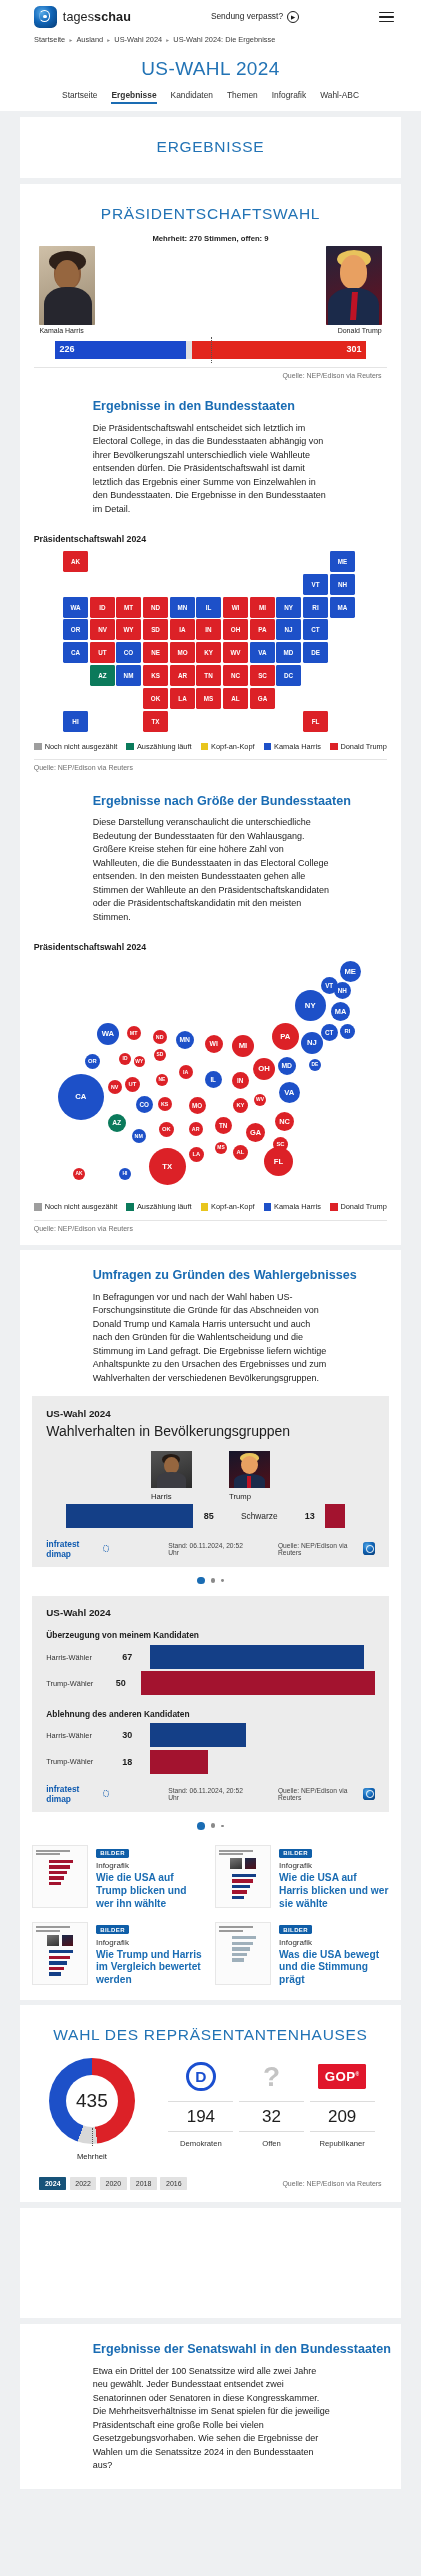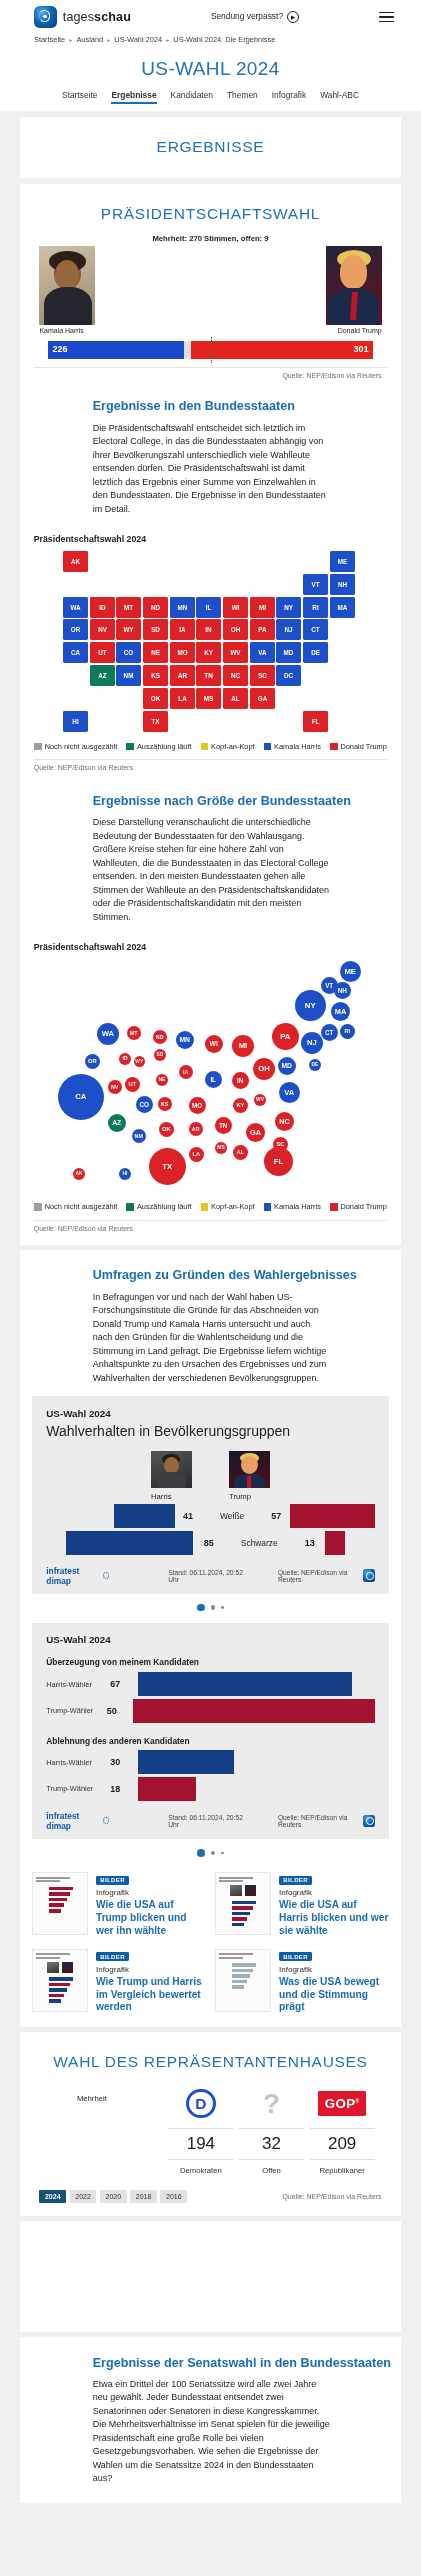--- a/index.html
+++ b/index.html
@@ -44,21 +44,21 @@
 
   
   .cand-row { display:flex; justify-content:space-between; margin:2.8px 19.7px 0; }
   .cand { width:56px; }
   .portrait { width:56px; height:79px; position:relative; overflow:hidden; border-radius:0.7px; }
   .portrait .head { position:absolute; border-radius:50% 50% 45% 45%; }
   .portrait .torso { position:absolute; border-radius:45% 45% 0 0; }
   .cand-name { font-size:7px; color:#1d1d1d; margin-top:2.8px; }
   .cand.right .cand-name { text-align:right; }
   .majority-note { text-align:center; font-size:7.7px; font-weight:600; margin-top:1.4px; }
-  .ev-bar { display:flex; height:17.6px; margin:7px 28px 0; position:relative; }
+  .ev-bar { display:flex; height:17.6px; margin:7px 35px 0; position:relative; }
   .ev-bar .seg { height:100%; }
   .ev-num { position:absolute; top:0; height:17.6px; line-height:17.6px; color:#fff; font-size:9px; font-weight:700; }
   .ev-num.l { left:4.9px; } .ev-num.r { right:4.9px; }
   .ev-marker { position:absolute; top:-4.2px; height:26px; border-left:1.4px dotted #555; }
 
   
   .tile-map { position:relative; height:181px; width:295px; margin:7px auto 0; }
   .tile { position:absolute; width:25px; height:21px; color:#fff; font-size:6.3px; font-weight:700;
           display:flex; align-items:center; justify-content:center; border-radius:1.4px; cursor:pointer; }
   .legend { display:flex; justify-content:center; gap:9px; margin-top:9.8px; font-size:7.4px; flex-wrap:wrap; }
@@ -94,21 +94,21 @@
   .ts-mini:after { content:""; position:absolute; left:2.8px; top:2.8px; width:5.6px; height:5.6px; border:1.1px solid #fff; border-radius:50%; }
   .dots { display:flex; justify-content:center; align-items:center; gap:5.6px; margin:9.8px 0 1.4px; }
   .dots i { border-radius:50%; background:#8a8a8a; display:block; cursor:pointer; }
   .dots i.d1 { width:7.7px; height:7.7px; background:#1a6cb3; }
   .dots i.d2 { width:4.9px; height:4.9px; }
   .dots i.d3 { width:2.8px; height:2.8px; }
 
   
   .grp-label { font-size:8.4px; font-weight:600; margin:12.6px 0 4.2px; }
   .grp-row { display:flex; align-items:center; height:25px; margin-bottom:1.4px; }
-  .grp-row .lab { width:64px; font-size:7.4px; color:#333; }
+  .grp-row .lab { width:76px; font-size:7.4px; color:#333; }
   .grp-row .num { width:28px; font-size:9px; font-weight:700; }
 
   
   .teaser-grid { display:grid; grid-template-columns:1fr 1fr; gap:11.2px 9.8px; margin:15.5px 12.6px 0; }
   .teaser { display:flex; gap:7.7px; cursor:pointer; }
   .thumb { width:56px; height:63px; background:#fbfbfb; border:0.7px solid #e7e7e7; flex:0 0 auto; padding:3.5px 2.8px; }
   .thumb .tl { height:2.1px; background:#9a9a9a; margin-bottom:1.4px; width:70%; }
   .thumb .bars { margin-top:4.2px; }
   .thumb .bars div { height:3.5px; margin:2.1px 0 0 12.6px; }
   .thumb .tp-row { display:flex; gap:3.5px; justify-content:center; margin-top:2.8px; }
@@ -416,31 +416,20 @@
           <div style="position:absolute;left:12px;top:4.2px;width:17px;height:18px;border-radius:50%;background:#e8a061;"></div>
           <div style="position:absolute;left:4.9px;top:22.5px;width:31px;height:15.5px;border-radius:45% 45% 0 0;background:#1b2a4a;"></div>
           <div style="position:absolute;left:18px;top:25px;width:3.5px;height:12.6px;background:#c01325;"></div>
         </div>
         <div class="plabel">Trump</div>
       </div>
     </div>
     <div id="chart1rows">
         <div class="bgrid-row">
           <div class="bgrid-left">
-            <div class="hbar" style="width: 61px; background: rgb(20, 63, 135);"></div>
-          </div>
-          <div class="bgrid-num">41</div>
-          <div class="bgrid-cat">Weiße</div>
-          <div class="bgrid-num">57</div>
-          <div class="bgrid-right">
-            <div class="hbar" style="width: 85px; background: rgb(163, 19, 47);"></div>
-          </div>
-        </div>
-        <div class="bgrid-row">
-          <div class="bgrid-left">
             <div class="hbar" style="width: 127px; background: rgb(20, 63, 135);"></div>
           </div>
           <div class="bgrid-num">85</div>
           <div class="bgrid-cat">Schwarze</div>
           <div class="bgrid-num">13</div>
           <div class="bgrid-right">
             <div class="hbar" style="width: 19.4px; background: rgb(163, 19, 47);"></div>
           </div>
         </div>
       </div>
@@ -567,20 +556,26 @@
         </div>
         <div><span class="tsr-badge">BILDER</span><div class="tsr-kicker">Infografik</div><div class="tsr-title">Was die USA bewegt und die Stimmung prägt</div></div>
       </div>
     </div>
 </div>
 
 <div class="card">
   <div class="center-h2">WAHL DES REPRÄSENTANTENHAUSES</div>
   <div class="house-row">
     <div class="donut-wrap">
+      <div class="donut" id="hausDonut" style="background: conic-gradient(rgb(220, 33, 39) 0deg, rgb(220, 33, 39) 172.966deg, rgb(216, 216, 216) 172.966deg, rgb(216, 216, 216) 199.448deg, rgb(29, 80, 200) 199.448deg, rgb(29, 80, 200) 360deg);">
+        <div class="hole">
+            <span>435</span>
+          </div>
+        <div class="mark"></div>
+      </div>
       <div class="donut-label">Mehrheit</div>
     </div>
     <div class="party-cols" id="partyCols">
         <div class="pcol">
           <div class="plogo">
             <div class="dem-logo">D</div>
           </div>
           <div class="pnum">194</div>
           <div class="pname">Demokraten</div>
         </div>

